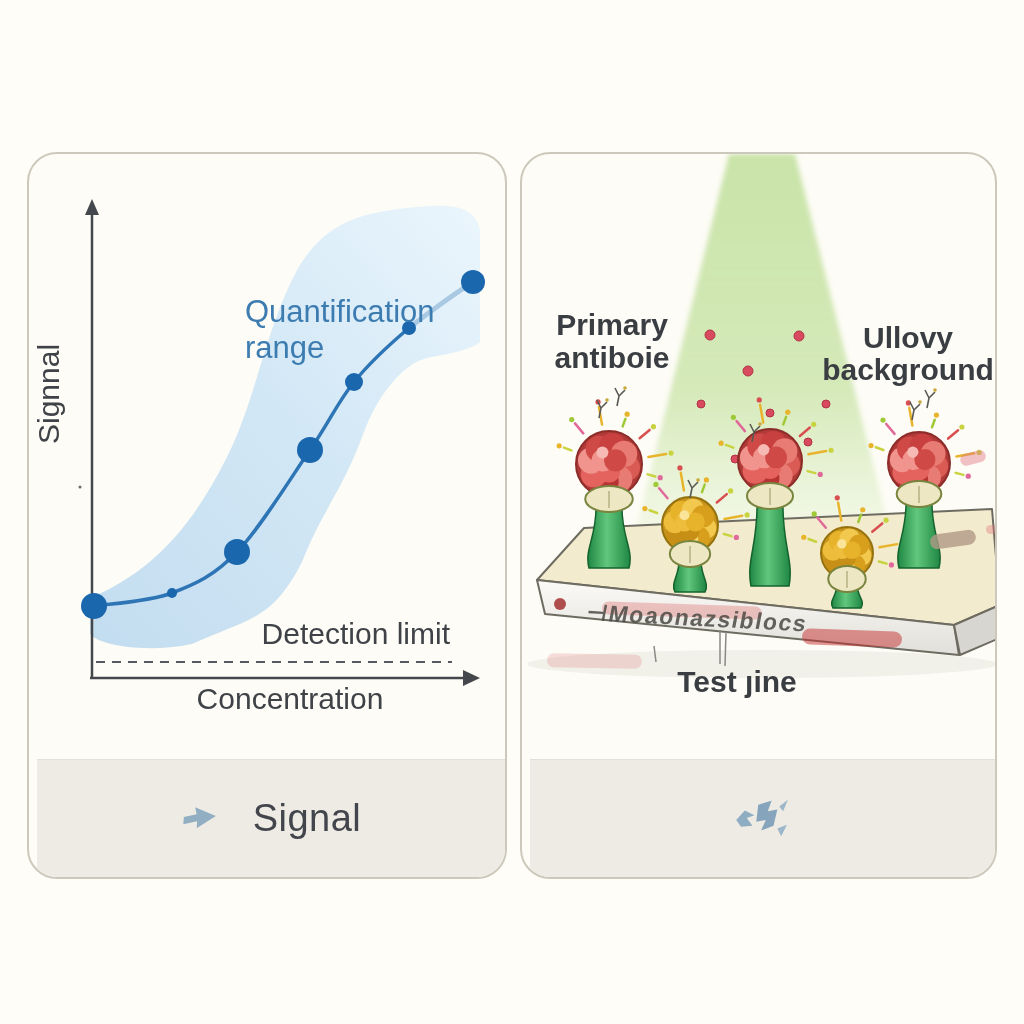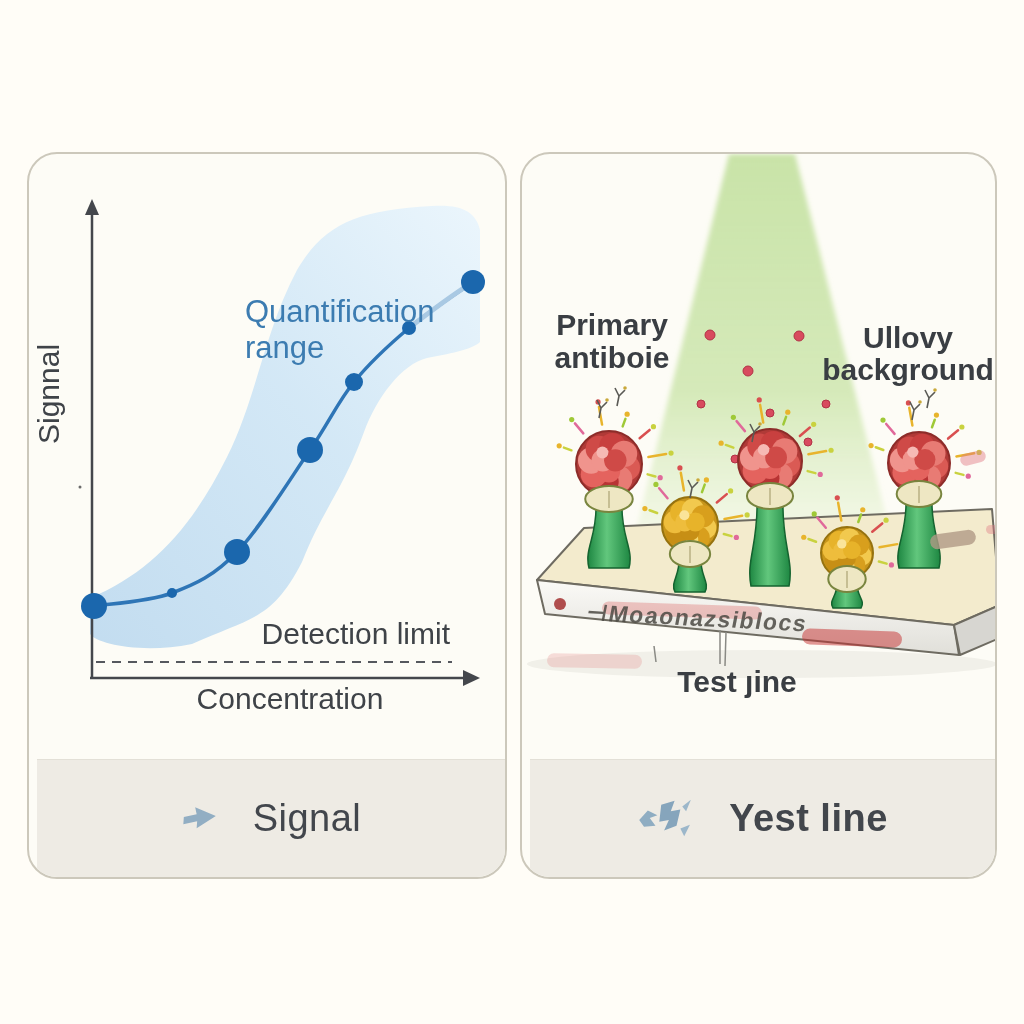--- a/index.html
+++ b/index.html
@@ -321,16 +321,15 @@
       <text x="735" y="690" font-size="30" text-anchor="middle" class="label-text">Test ȷine</text>
     </svg>
 
     <div class="footer">
       <svg width="58" height="44" viewBox="0 0 60 46">
         <path d="M2,24 L11,14 L21,19 L13,22 L19,30 L7,31 Z" fill="#8fadc2"></path>
         <path d="M25,8 L39,4 L35,15 L45,13 L41,30 L28,35 L33,24 L23,26 Z" fill="#86a5bc"></path>
         <path d="M47,10 L56,3 L51,15 Z" fill="#9cb7ca"></path>
         <path d="M45,33 L55,29 L49,41 Z" fill="#9cb7ca"></path>
       </svg>
-      <span class="footer-label">Yest line</span>
     </div>
   </div>
 </div>
 
 </body></html>

